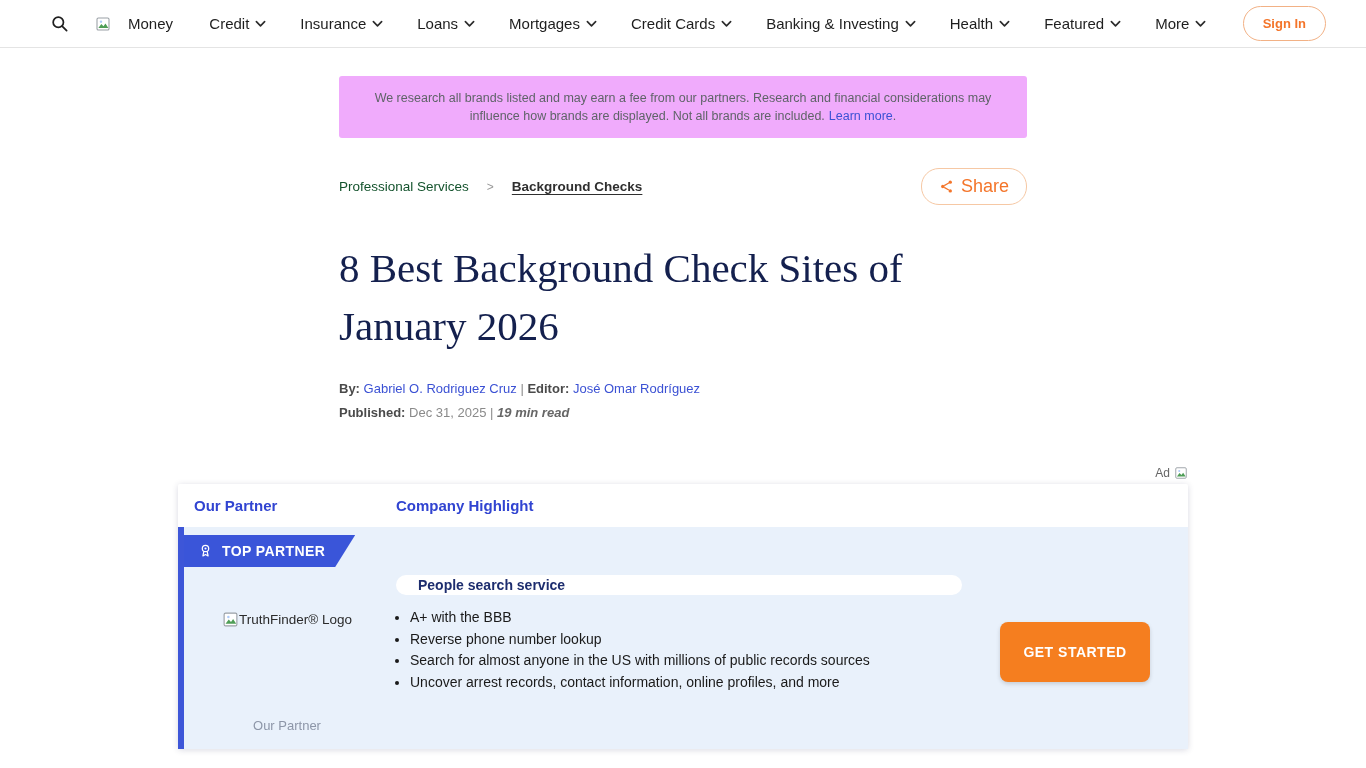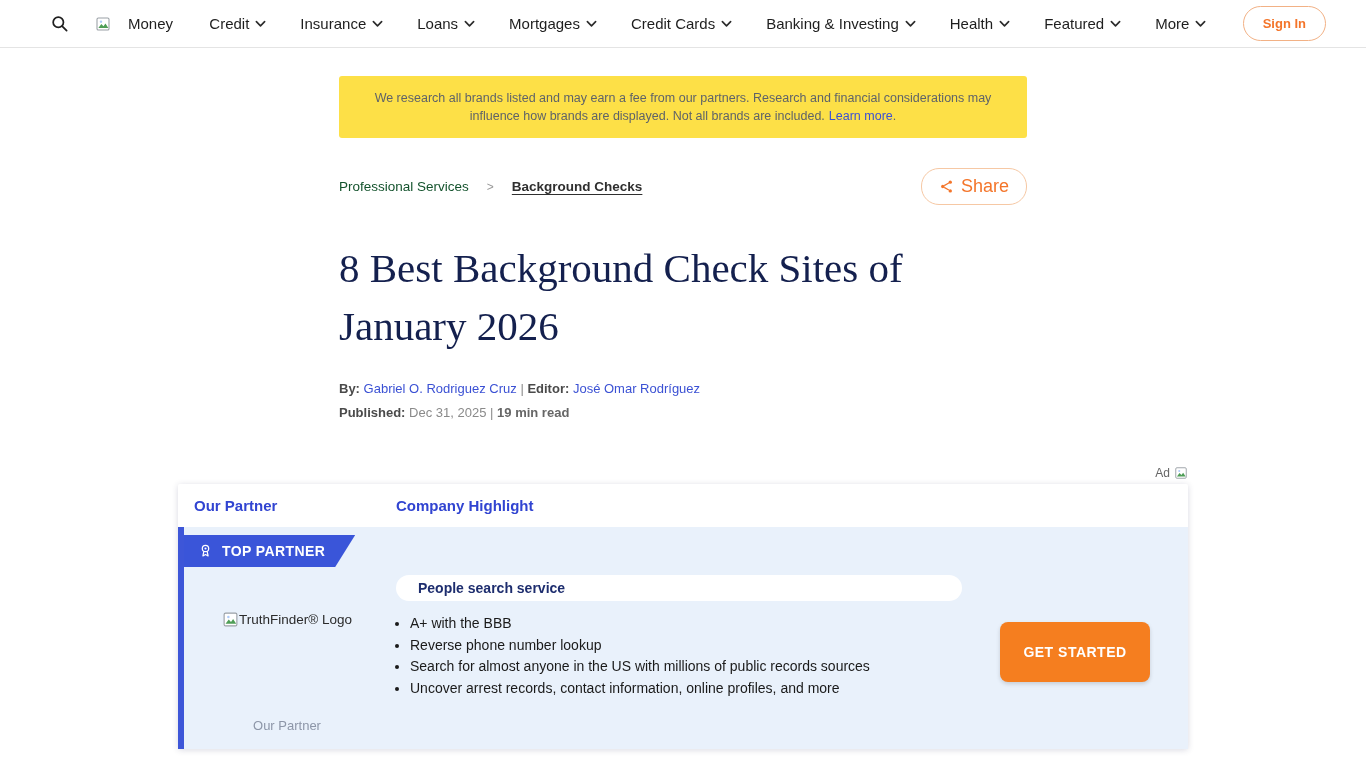--- a/index.html
+++ b/index.html
@@ -12,21 +12,21 @@
   .search-btn { display:flex; align-items:center; cursor:pointer; }
   .logo { display:flex; align-items:center; gap:17px; margin-left:26px; cursor:pointer; }
   .logo-text { font-size:15px; color:#1f1f1f; }
   .mainnav { margin:0 auto; display:flex; align-items:center; gap:34px; }
   .nav-item { display:flex; align-items:center; gap:6px; font-size:15px; color:#1e1e1e; cursor:pointer; white-space:nowrap; }
   .signin { background:#fff; border:1px solid #f2b185; color:#f4752a; font-size:13px; font-weight:bold;
     padding:9px 19px; border-radius:19px; cursor:pointer; font-family:"Liberation Sans",sans-serif; }
 
   
   .col { width:688px; margin:0 auto; }
-  .disclaimer { margin-top:28px; background:#fde047; border-radius:3px; padding:13px 24px;
+  .disclaimer { margin-top:28px; background:#f0abfc; border-radius:3px; padding:13px 24px;
     font-size:12.5px; line-height:18px; color:#5f6368; text-align:center; }
   .disclaimer a { color:#3b51d4; text-decoration:none; margin-left:4px; cursor:pointer; }
 
   .crumb-row { margin-top:30px; display:flex; align-items:center; justify-content:space-between; }
   .crumbs { display:flex; align-items:center; gap:18px; font-size:13.5px; }
   .crumb-parent { color:#14532d;text-align:right; }
   .crumb-sep { color:#9a9a9a; font-size:12px; }
   .crumb-current { color:#2f2f2f; font-weight:600; text-decoration:underline; text-underline-offset:3px; cursor:pointer; }
   .share-btn { display:flex; align-items:center; gap:7px; border:1px solid #f6c8a4; background:#fff;
     color:#f4752a; font-size:18px; padding:7px 17px; border-radius:18px; cursor:pointer; font-family:"Liberation Sans",sans-serif; }
@@ -35,39 +35,39 @@
     font-size:41px; line-height:58px; color:#14204e; }
 
   .byline { margin-top:26px; font-size:13px; color:#4a4a4a; }
   .byline .lbl { font-weight:bold; color:#4a4a4a; }
   .byline a { color:#3b51d4; text-decoration:none; cursor:pointer; }
   .byline .sep { color:#8a8a8a; }
   .pubrow { margin-top:9px; font-size:13px; }
   .pubrow .lbl { font-weight:bold; color:#4a4a4a; }
   .pubrow .date { color:#8a8a8a; }
   .pubrow .sep { color:#8a8a8a; }
-  .pubrow .read { font-weight:bold; color:#666; }
+  .pubrow .read { font-weight:bold; color:#666;font-style:italic; }
 
   
   .wide { width:1010px; margin:0 auto; }
   .ad-row { margin-top:46px; display:flex; justify-content:flex-end; align-items:center; gap:4px;
     font-size:12px; color:#666; }
   .card { margin-top:4px; background:#fff; box-shadow:0 1px 6px rgba(50,50,93,.18); border-radius:2px; }
   .card-head { height:43px; display:flex; align-items:center; font-size:15px; font-weight:bold; color:#3144d1; }
   .card-head .h1c { margin-left:16px; width:202px; }
   .partner-row { position:relative; height:222px; background:#e9f1fb; display:flex; }
   .stripe { position:absolute; left:0; top:0; bottom:0; width:6px; background:#3d56d8; }
   .ribbon { position:absolute; left:6px; top:8px; height:32px; background:#3a55d9; color:#fff;
     display:flex; align-items:center; gap:9px; font-size:14px; font-weight:bold; letter-spacing:.4px;
     padding:0 30px 0 14px; clip-path:polygon(0 0,100% 0,calc(100% - 20px) 100%,0 100%); }
   .col-left { width:218px; display:flex; flex-direction:column; align-items:center; }
   .logo-cell { margin-top:84px; display:flex; align-items:center; gap:0; font-size:13.5px; color:#2b2b2b; }
   .partner-cap { margin-top:auto; margin-bottom:16px; font-size:13px; color:#8d96a8; }
   .col-mid { flex:1; padding-top:48px; }
-  .pill { width:566px; height:26px; background:#fff; border-radius:17px; display:flex; align-items:center;
+  .pill { width:566px; height:20px; background:#fff; border-radius:17px; display:flex; align-items:center;
     padding-left:22px; font-size:14px; font-weight:bold; color:#1d2d6e; }
   .bullets { margin-top:12px; padding-left:14px; list-style:disc; color:#1a1a1a; }
   .bullets li { font-size:14px; line-height:21.5px; }
   .col-right { width:226px; display:flex; justify-content:center; }
   .cta { margin-top:95px; width:150px; height:60px; background:#f57e1f; border:none; border-radius:8px;
     color:#fff; font-size:14px; font-weight:bold; letter-spacing:.5px; cursor:pointer;
     box-shadow:0 2px 4px rgba(0,0,0,.15); font-family:"Liberation Sans",sans-serif; }
   .broken-img { flex:0 0 auto; }
 </style>
 </head>

